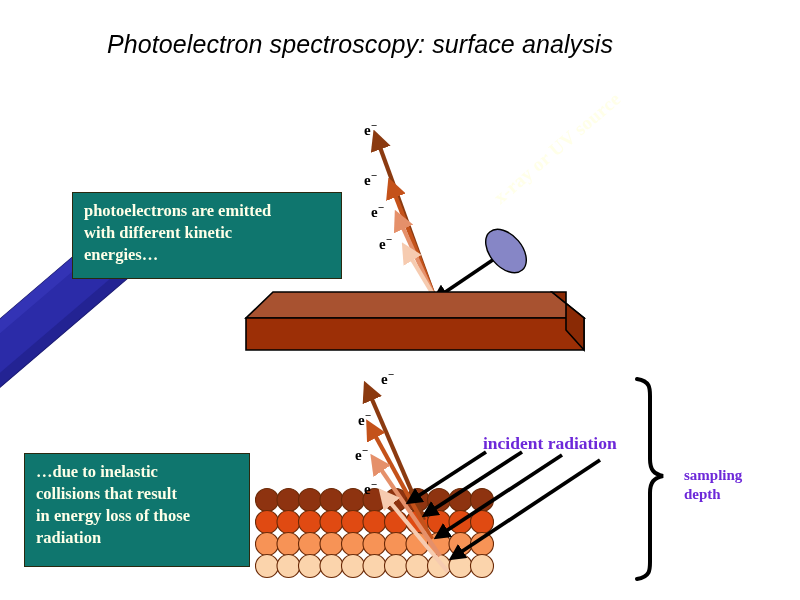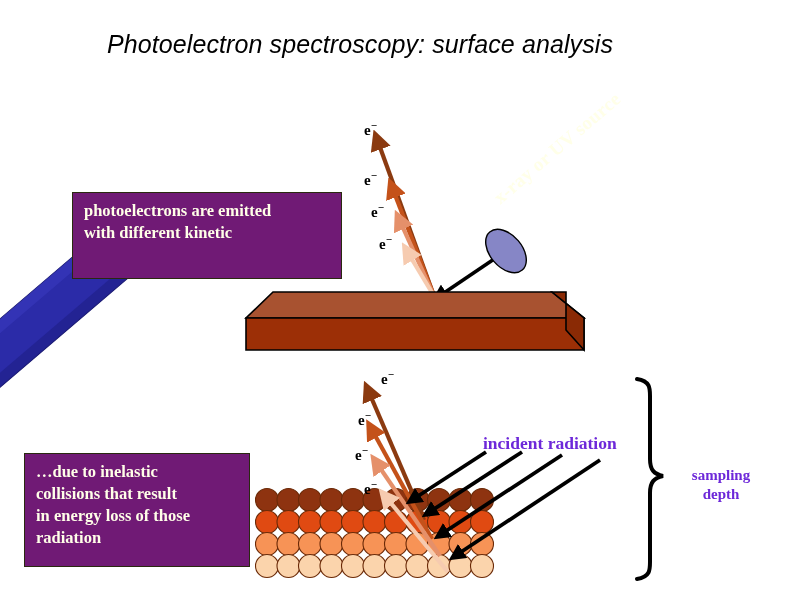--- a/index.html
+++ b/index.html
@@ -40,21 +40,21 @@
     font-size: 25px;
     letter-spacing: 0.1px;
     color: #000000;
     white-space: nowrap;
   }
 
   
   .callout {
     position: absolute;
     box-sizing: border-box;
-    background: #701a75;
+    background: #0f766e;
     border: 1px solid #2a2910;
     color: #FFFFE8;
     font-family: "Liberation Serif", serif;
     font-weight: bold;
     font-size: 16.5px;
     line-height: 22px;
     padding: 7px 10px 0 11px;
   }
   #callout-top {
     left: 72px;
@@ -82,21 +82,21 @@
   #label-incident {
     left: 483px;
     top: 433px;
     font-size: 17.5px;
   }
   #label-sampling {
     left: 684px;
     top: 466px;
     font-size: 15px;
     line-height: 19px;
-    text-align: center;
+    text-align: left;
     white-space: normal;
     width: 74px;
   }
 
   
   .e-label {
     position: absolute;
     font-family: "Liberation Serif", serif;
     font-weight: bold;
     font-size: 15px;
@@ -255,20 +255,21 @@
              C 654,478 650,482 650,493
              L 650,562
              C 650,570 650,577 637,579" fill="none" stroke="#000000" stroke-width="4" stroke-linecap="round"></path>
   </svg>
 
   <div class="title">Photoelectron spectroscopy: surface analysis</div>
 
   <div class="callout" id="callout-top">
     <span class="ln">photoelectrons are emitted</span>
     <span class="ln">with different kinetic</span>
+    <span class="ln">energies…</span>
   </div>
 
   <div class="callout" id="callout-bottom">
     <span class="ln">…due to inelastic</span>
     <span class="ln">collisions that result</span>
     <span class="ln">in energy loss of those</span>
     <span class="ln">radiation</span>
   </div>
 
   <div id="source-text">x-ray or UV source</div>

